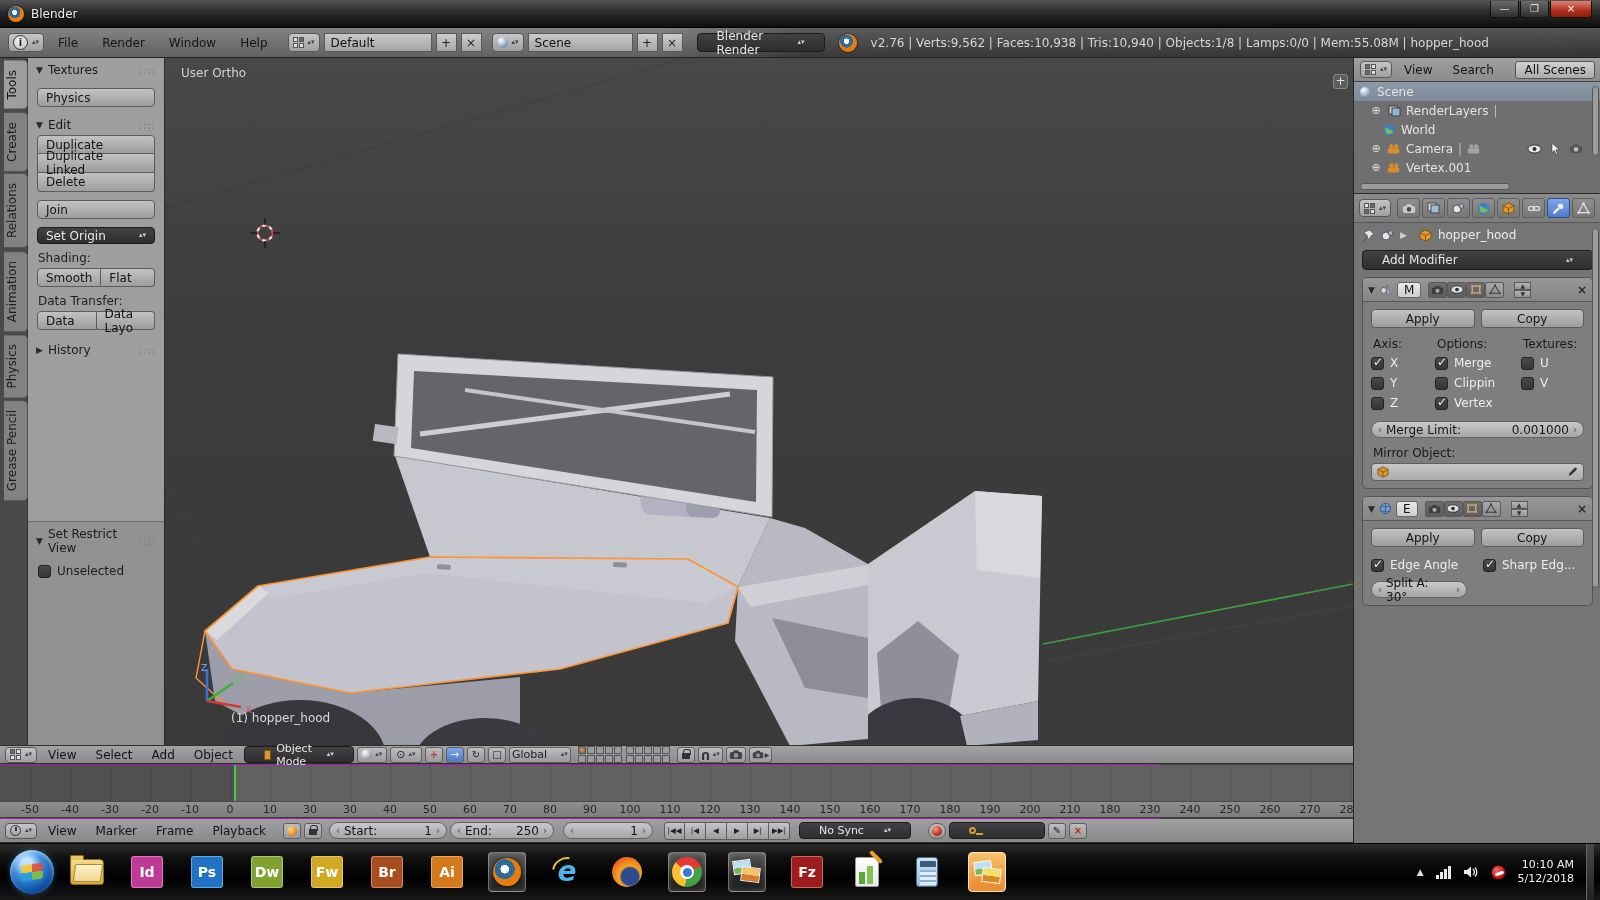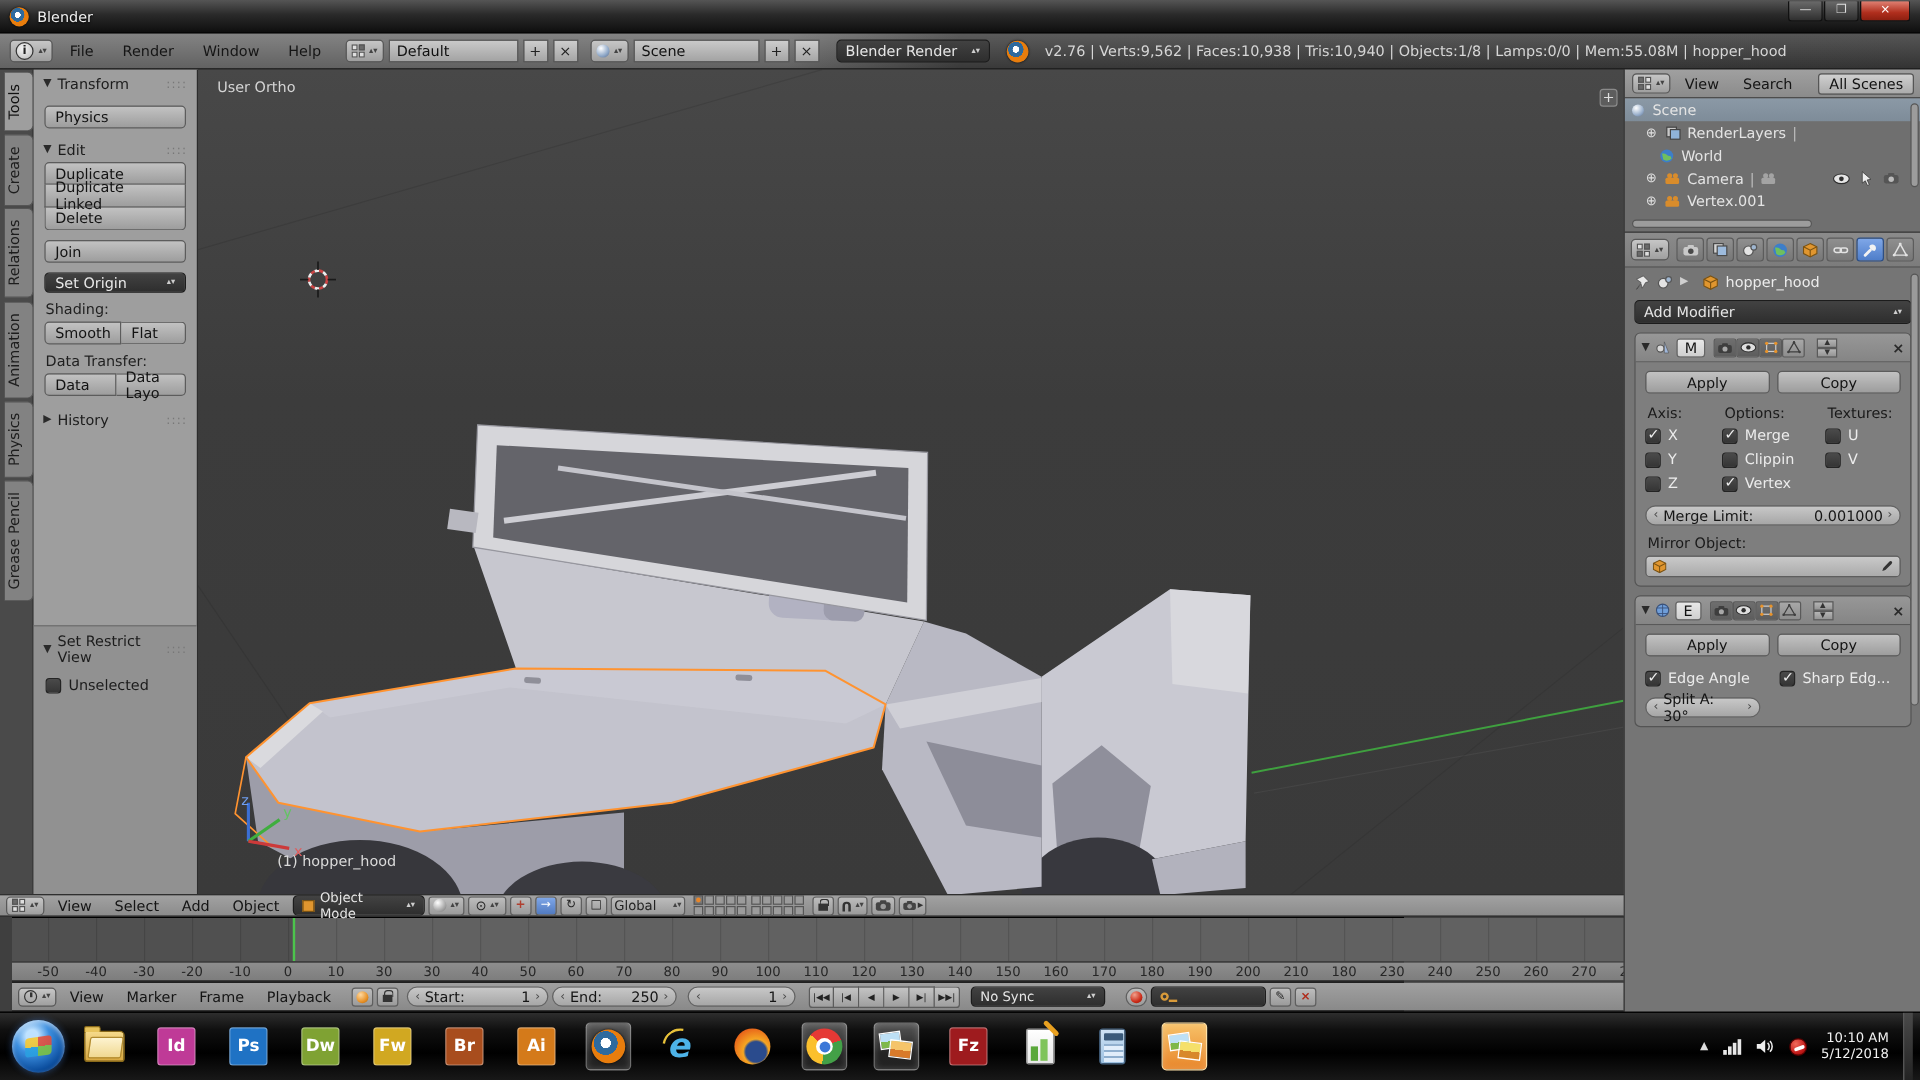--- a/index.html
+++ b/index.html
@@ -24,21 +24,21 @@
   .infobar{position:absolute;left:0;top:28px;width:1600px;height:30px;
     background:linear-gradient(to bottom,rgba(255,255,255,.14),rgba(0,0,0,.12)),
                linear-gradient(to right,#6f6f6f 0%,#6f6f6f 41%,#414141 50%,#3a3a3a 100%);
     border-bottom:1px solid #222;display:flex;align-items:center;gap:4px;padding:0 8px;}
   .menutext{padding:0 10px;color:#151515;cursor:default;}
   .fieldlite{height:19px;background:linear-gradient(#c9c9c9,#a3a3a3);border:1px solid #585858;
     display:flex;align-items:center;padding:0 6px;color:#111;}
   .sqbtn{width:21px;height:19px;background:linear-gradient(#cdcdcd,#a5a5a5);border:1px solid #585858;
     display:flex;align-items:center;justify-content:center;color:#222;font-size:12px;}
   .dk{background:linear-gradient(#424242,#2e2e2e);border:1px solid #1c1c1c;border-radius:4px;color:#e6e6e6;
-    display:flex;align-items:center;padding:0 7px;height:19px;gap:5px;}
+    display:flex;align-items:center;padding:0 19px;height:19px;gap:5px;}
   .updn{display:inline-flex;flex-direction:column;font-size:7px;line-height:5px;color:#444;margin-left:auto;}
   .dk .updn{color:#cfcfcf;}
   .stats{color:#d6d6d6;margin-left:10px;white-space:nowrap;}
   .infoicon{width:15px;height:15px;border-radius:50%;background:radial-gradient(circle at 40% 35%,#f5f5f5,#b9b9b9);
     border:1px solid #333;color:#222;font-size:10px;font-weight:bold;display:flex;align-items:center;justify-content:center;}
   .ddbtn{height:19px;background:linear-gradient(#c6c6c6,#9f9f9f);border:1px solid #585858;border-radius:4px;
     display:flex;align-items:center;gap:4px;padding:0 4px;}
   .gridico{display:inline-grid;grid-template-columns:5px 5px;grid-auto-rows:5px;gap:1px;}
   .gridico i{background:#dfdfdf;border:1px solid #555;}
   .gridico i.d{background:#6a6a6a;}
@@ -95,21 +95,21 @@
   .layers{display:flex;gap:4px;margin:0 4px;}
   .lgrid{display:grid;grid-template-columns:repeat(5,8px);grid-auto-rows:8px;gap:1px;}
   .lgrid i{background:#9b9b9b;border:1px solid #565656;position:relative;}
   .lgrid i.on{background:#787878;}
   .lgrid i.on::after{content:"";position:absolute;left:1px;top:1px;width:4px;height:4px;border-radius:50%;background:#e8862a;}
   .padlock{width:8px;height:6px;background:#333;position:relative;display:inline-block;margin-top:3px;}
   .padlock::before{content:"";position:absolute;left:1px;top:-4px;width:6px;height:5px;border:1.5px solid #333;border-bottom:none;border-radius:3px 3px 0 0;}
   .magnet{display:inline-block;transform:rotate(180deg);font-weight:bold;color:#333;font-size:11px;line-height:10px;}
 
   
-  .timeline{position:absolute;left:10px;top:706px;width:1160px;height:79px;background:#000000;}
+  .timeline{position:absolute;left:0;top:706px;width:1160px;height:79px;background:#a21caf;}
   .tlframes{position:absolute;left:0;top:1px;width:1353px;height:36px;background:#616161;overflow:hidden;}
   .tlshade{position:absolute;left:0;top:0;height:36px;background:rgba(0,0,0,.17);}
   .gridline{position:absolute;top:0;width:1px;height:36px;background:rgba(0,0,0,.13);}
   .playhead{position:absolute;top:0;width:2px;height:36px;background:#4cc44c;}
   .tlruler{position:absolute;left:0;top:37px;width:1353px;height:17px;
     background:linear-gradient(#8e8e8e,#7d7d7d);border-top:1px solid #4a4a4a;border-bottom:1px solid #3e3e3e;overflow:hidden;}
   .tick{position:absolute;top:1px;transform:translateX(-50%);color:#262626;font-size:11px;}
   .tlhead{position:absolute;left:0;top:55px;width:1353px;height:24px;
     background:linear-gradient(#a0a0a0,#898989);border-bottom:1px solid #2f2f2f;
     display:flex;align-items:center;gap:3px;padding:0 5px;}
@@ -255,21 +255,21 @@
       <span class="vtab">Create</span>
       <span class="vtab">Relations</span>
       <span class="vtab">Animation</span>
       <span class="vtab">Physics</span>
       <span class="vtab">Grease Pencil</span>
     </div>
 
     <div class="toolshelf">
       <div class="phead">
         <span class="tri">▼</span>
-        <span>Transform</span>
+        <span>Textures</span>
         <span class="grip">::::</span>
       </div>
       <div class="btn" style="margin-top:8px;">
           <span>Physics</span>
         </div>
 
       <div class="phead" style="margin-top:6px;">
         <span class="tri">▼</span>
         <span>Edit</span>
         <span class="grip">::::</span>

